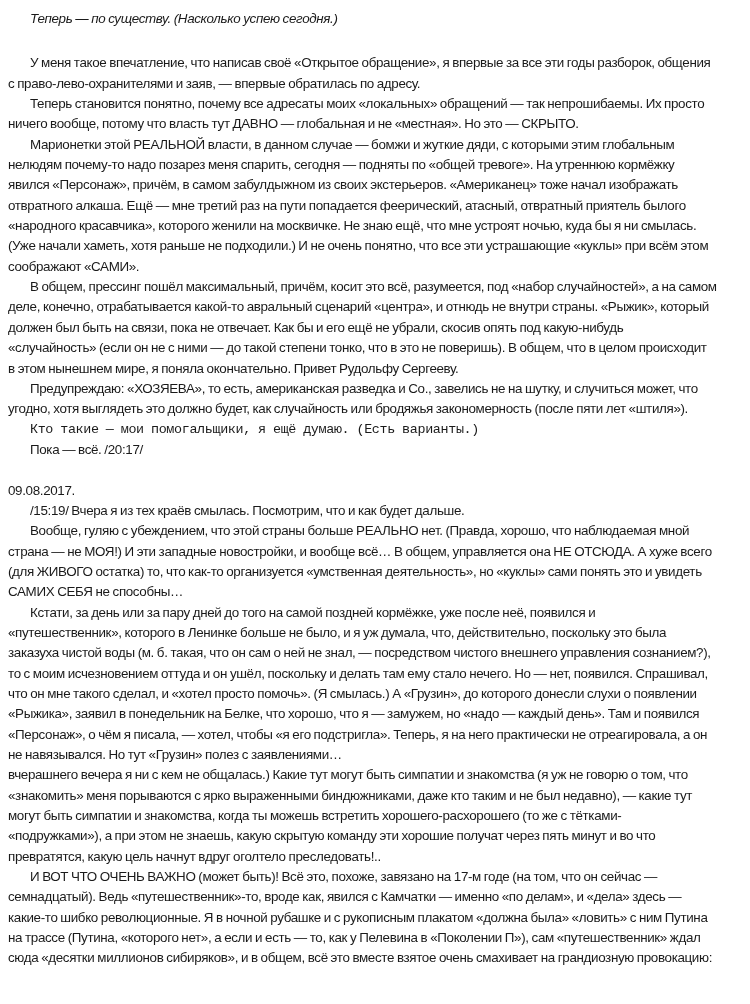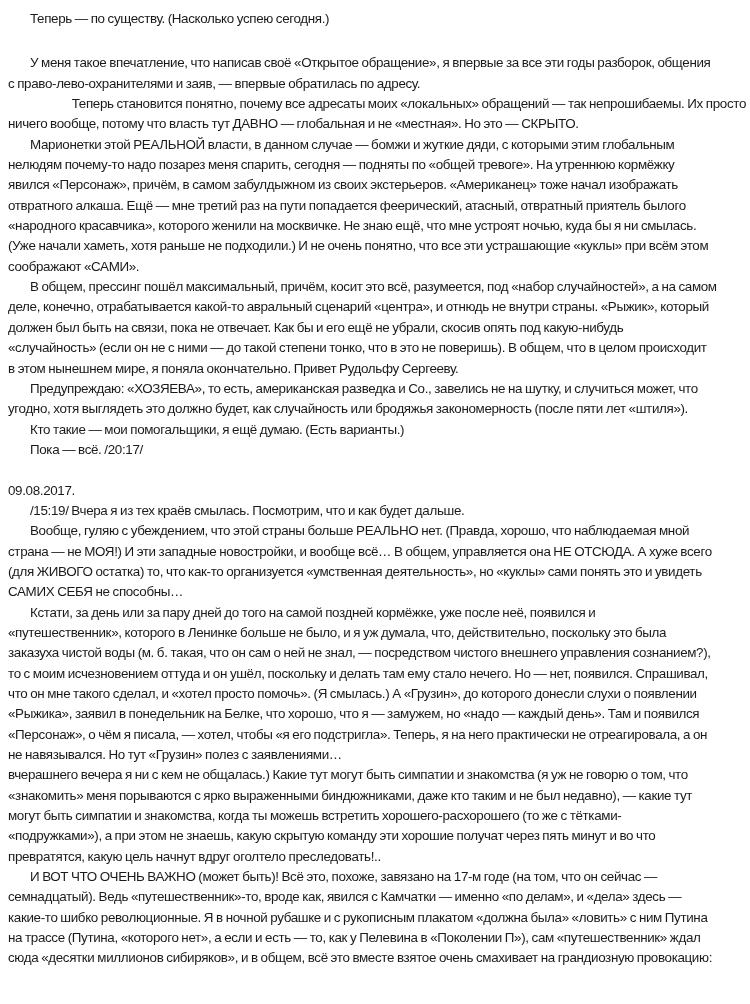--- a/index.html
+++ b/index.html
@@ -31,28 +31,28 @@
   }
   .blank { height: 20.35px; }
   .line { display: block; white-space: nowrap; }
 </style>
 </head>
 <body>
 
 <div class="page">
   <div id="section1">
       <div class="p">
-        <span class="line" style="padding-left: 22px;">Теперь — по существу. (Насколько успею сегодня.)</span>
+        <span class="line" style="padding-left: 22px; font-style: italic;">Теперь — по существу. (Насколько успею сегодня.)</span>
       </div>
       <div class="p">
         <span class="line" style="padding-left: 22px; margin-top: 24px;">У меня такое впечатление, что написав своё «Открытое обращение», я впервые за все эти годы разборок, общения</span>
         <span class="line">с право-лево-охранителями и заяв, — впервые обратилась по адресу.</span>
       </div>
       <div class="p">
-        <span class="line" style="padding-left: 22px; text-align: right;">Теперь становится понятно, почему все адресаты моих «локальных» обращений — так непрошибаемы. Их просто</span>
+        <span class="line" style="padding-left: 22px;">Теперь становится понятно, почему все адресаты моих «локальных» обращений — так непрошибаемы. Их просто</span>
         <span class="line">ничего вообще, потому что власть тут ДАВНО — глобальная и не «местная». Но это — СКРЫТО.</span>
       </div>
       <div class="p">
         <span class="line" style="padding-left: 22px;">Марионетки этой РЕАЛЬНОЙ власти, в данном случае — бомжи и жуткие дяди, с которыми этим глобальным</span>
         <span class="line">нелюдям почему-то надо позарез меня спарить, сегодня — подняты по «общей тревоге». На утреннюю кормёжку</span>
         <span class="line">явился «Персонаж», причём, в самом забулдыжном из своих экстерьеров. «Американец» тоже начал изображать</span>
         <span class="line">отвратного алкаша. Ещё — мне третий раз на пути попадается феерический, атасный, отвратный приятель былого</span>
         <span class="line">«народного красавчика», которого женили на москвичке. Не знаю ещё, что мне устроят ночью, куда бы я ни смылась.</span>
         <span class="line">(Уже начали хаметь, хотя раньше не подходили.) И не очень понятно, что все эти устрашающие «куклы» при всём этом</span>
         <span class="line">соображают «САМИ».</span>
@@ -62,21 +62,21 @@
         <span class="line">деле, конечно, отрабатывается какой-то авральный сценарий «центра», и отнюдь не внутри страны. «Рыжик», который</span>
         <span class="line">должен был быть на связи, пока не отвечает. Как бы и его ещё не убрали, скосив опять под какую-нибудь</span>
         <span class="line">«случайность» (если он не с ними — до такой степени тонко, что в это не поверишь). В общем, что в целом происходит</span>
         <span class="line">в этом нынешнем мире, я поняла окончательно. Привет Рудольфу Сергееву.</span>
       </div>
       <div class="p">
         <span class="line" style="padding-left: 22px;">Предупреждаю: «ХОЗЯЕВА», то есть, американская разведка и Со., завелись не на шутку, и случиться может, что</span>
         <span class="line">угодно, хотя выглядеть это должно будет, как случайность или бродяжья закономерность (после пяти лет «штиля»).</span>
       </div>
       <div class="p">
-        <span class="line" style="padding-left: 22px;">Кто такие — мои помогальщики, я ещё думаю. (Есть варианты.)</span>
+        <span class="line" style="padding-left: 22px; font-family: Liberation Mono, monospace;">Кто такие — мои помогальщики, я ещё думаю. (Есть варианты.)</span>
       </div>
       <div class="p">
         <span class="line" style="padding-left: 22px;">Пока — всё. /20:17/</span>
       </div>
     </div>
   <div class="blank"></div>
   <div class="p">09.08.2017.</div>
   <div id="section2">
       <div class="p">
         <span class="line" style="padding-left: 22px;">/15:19/ Вчера я из тех краёв смылась. Посмотрим, что и как будет дальше.</span>

